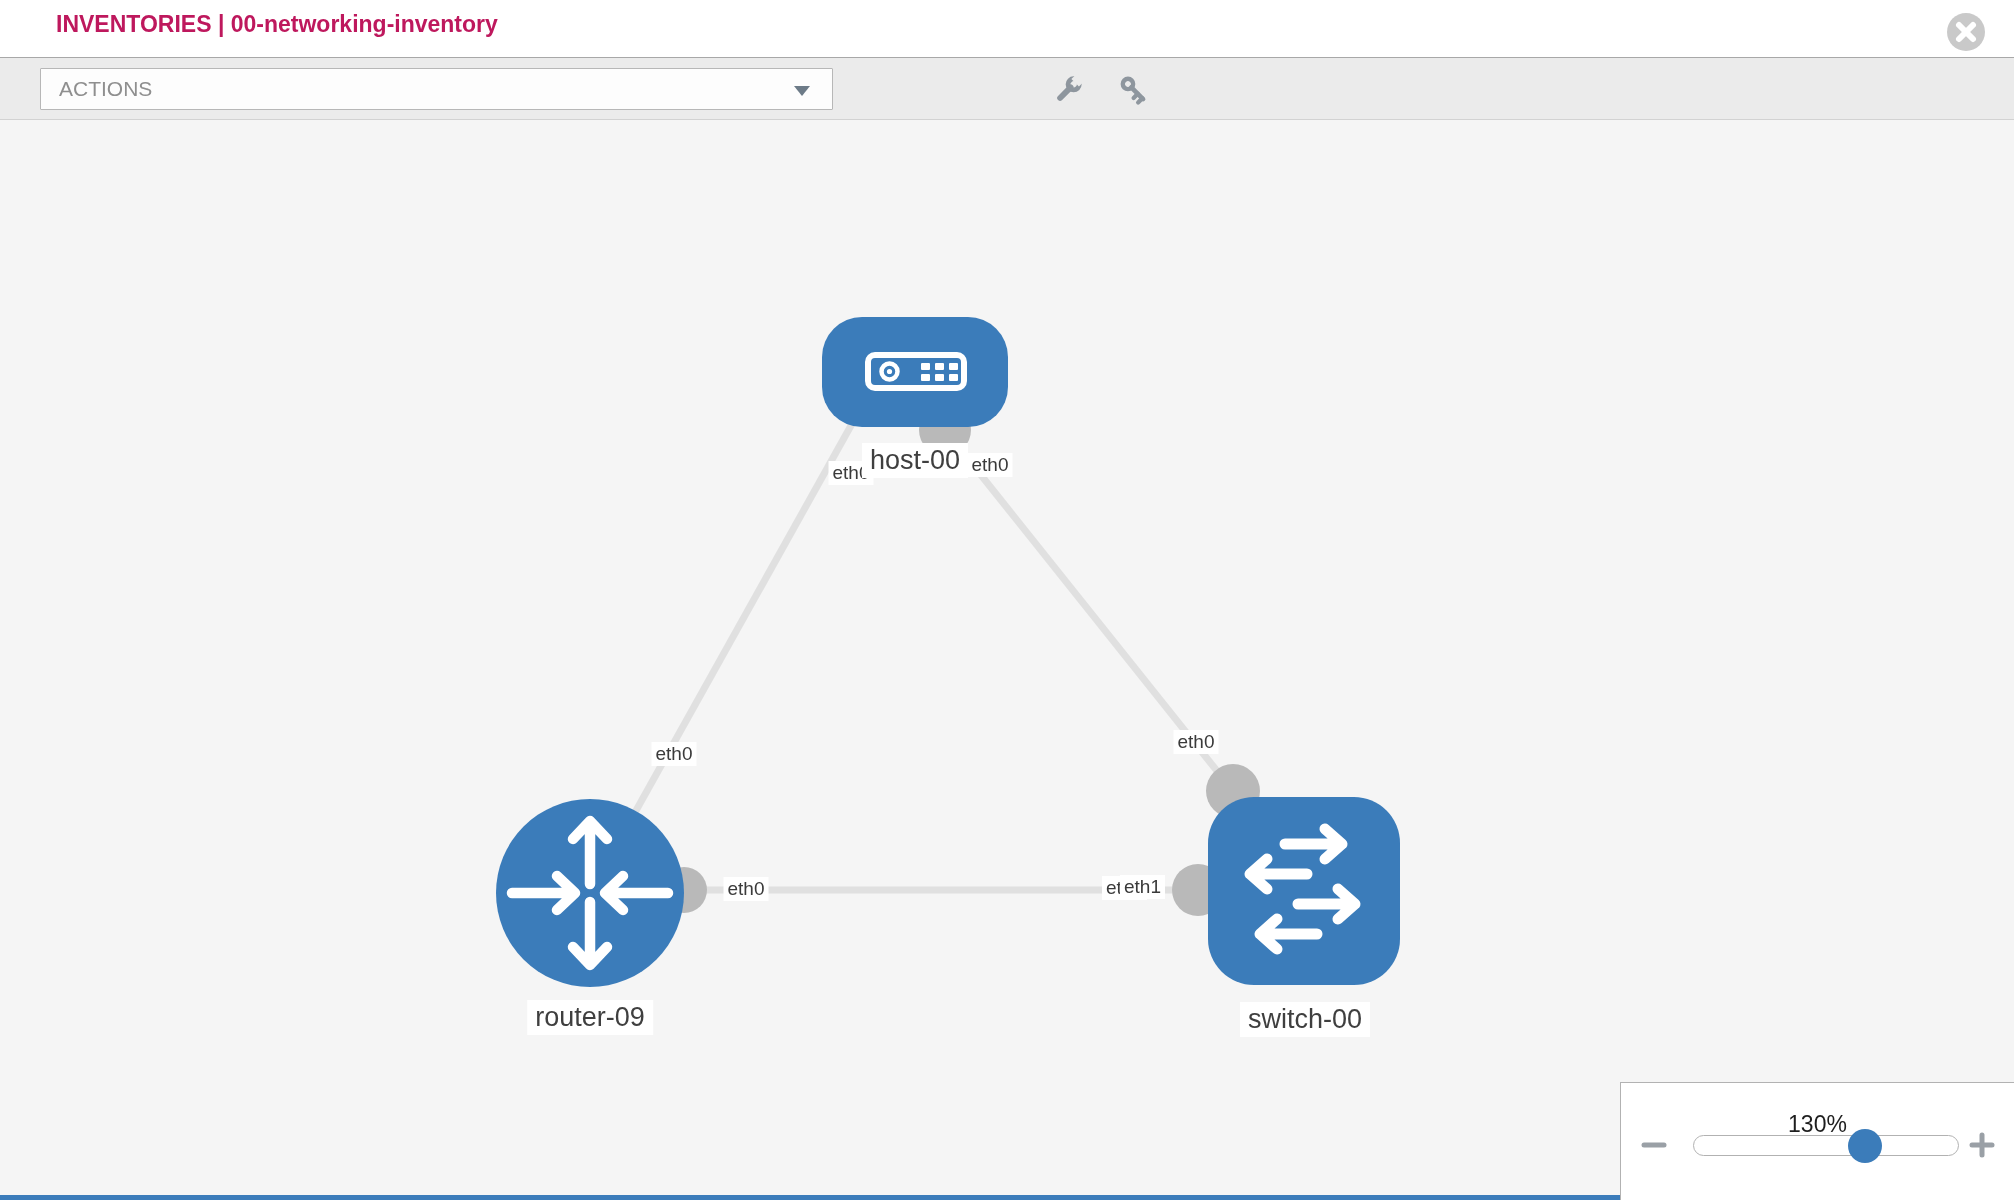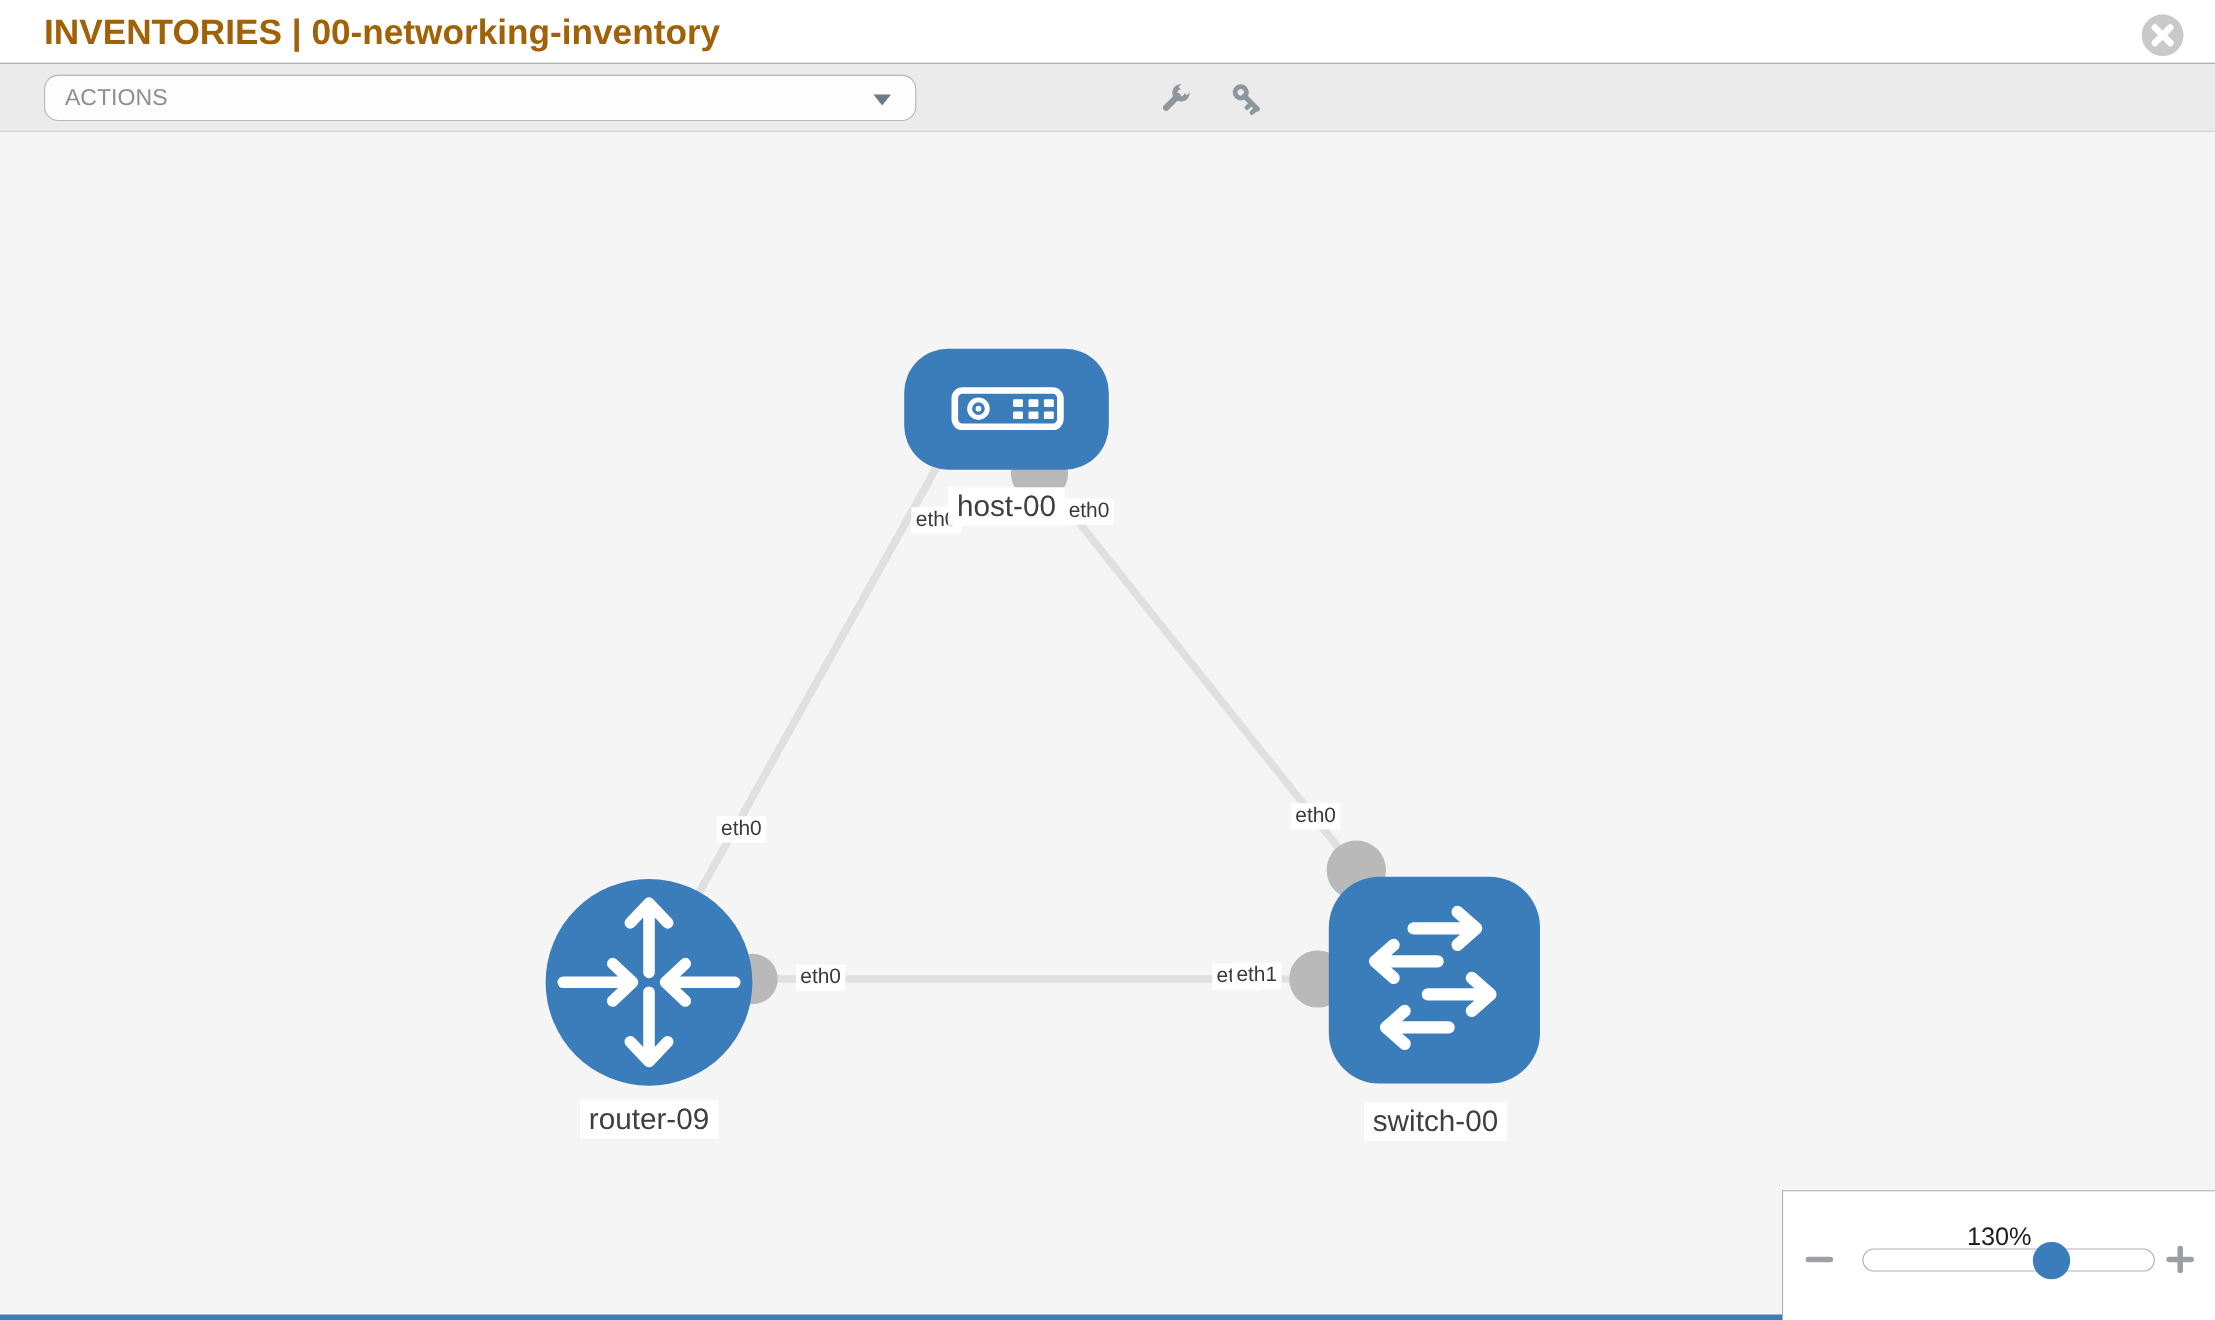--- a/index.html
+++ b/index.html
@@ -9,38 +9,38 @@
     background: #ffffff;
     position: relative;
   }
 
   
   .header {
     position: absolute; top: 0; left: 0; width: 2014px; height: 57px;
     background: #ffffff;
   }
   .page-title {
-    position: absolute; left: 40px; top: 11px;
-    font-size: 32px; font-weight: 700; color: #a16207; letter-spacing: 0;
+    position: absolute; left: 56px; top: 11px;
+    font-size: 23px; font-weight: 700; color: #be185d; letter-spacing: 0;
   }
   .close-btn {
     position: absolute; right: 28px; top: 12px; width: 40px; height: 40px;
     cursor: pointer; border: none; background: transparent;
   }
 
   
   .toolbar {
     position: absolute; top: 57px; left: 0; width: 2014px; height: 63px;
     background: #ebebeb;
     border-top: 1px solid #a8a8a8;
     border-bottom: 1px solid #d2d2d2;
   }
   .combo {
     position: absolute; top: 10px; height: 42px;
-    background: #fdfdfd; border: 1px solid #b7b7b7; border-radius: 13px;
+    background: #fdfdfd; border: 1px solid #b7b7b7; border-radius: 1px;
     font-size: 21px; line-height: 40px; color: #8f8f8f;
     padding-left: 18px; cursor: pointer;
   }
   .combo-actions { left: 40px; width: 793px; }
   .combo-search  { left: 1183px; width: 806px; color: #9c9c9c; padding-left: 22px; }
   .caret {
     position: absolute; top: 17px; width: 0; height: 0;
     border-left: 8px solid transparent; border-right: 8px solid transparent;
     border-top: 10px solid #6d7b88;
   }

